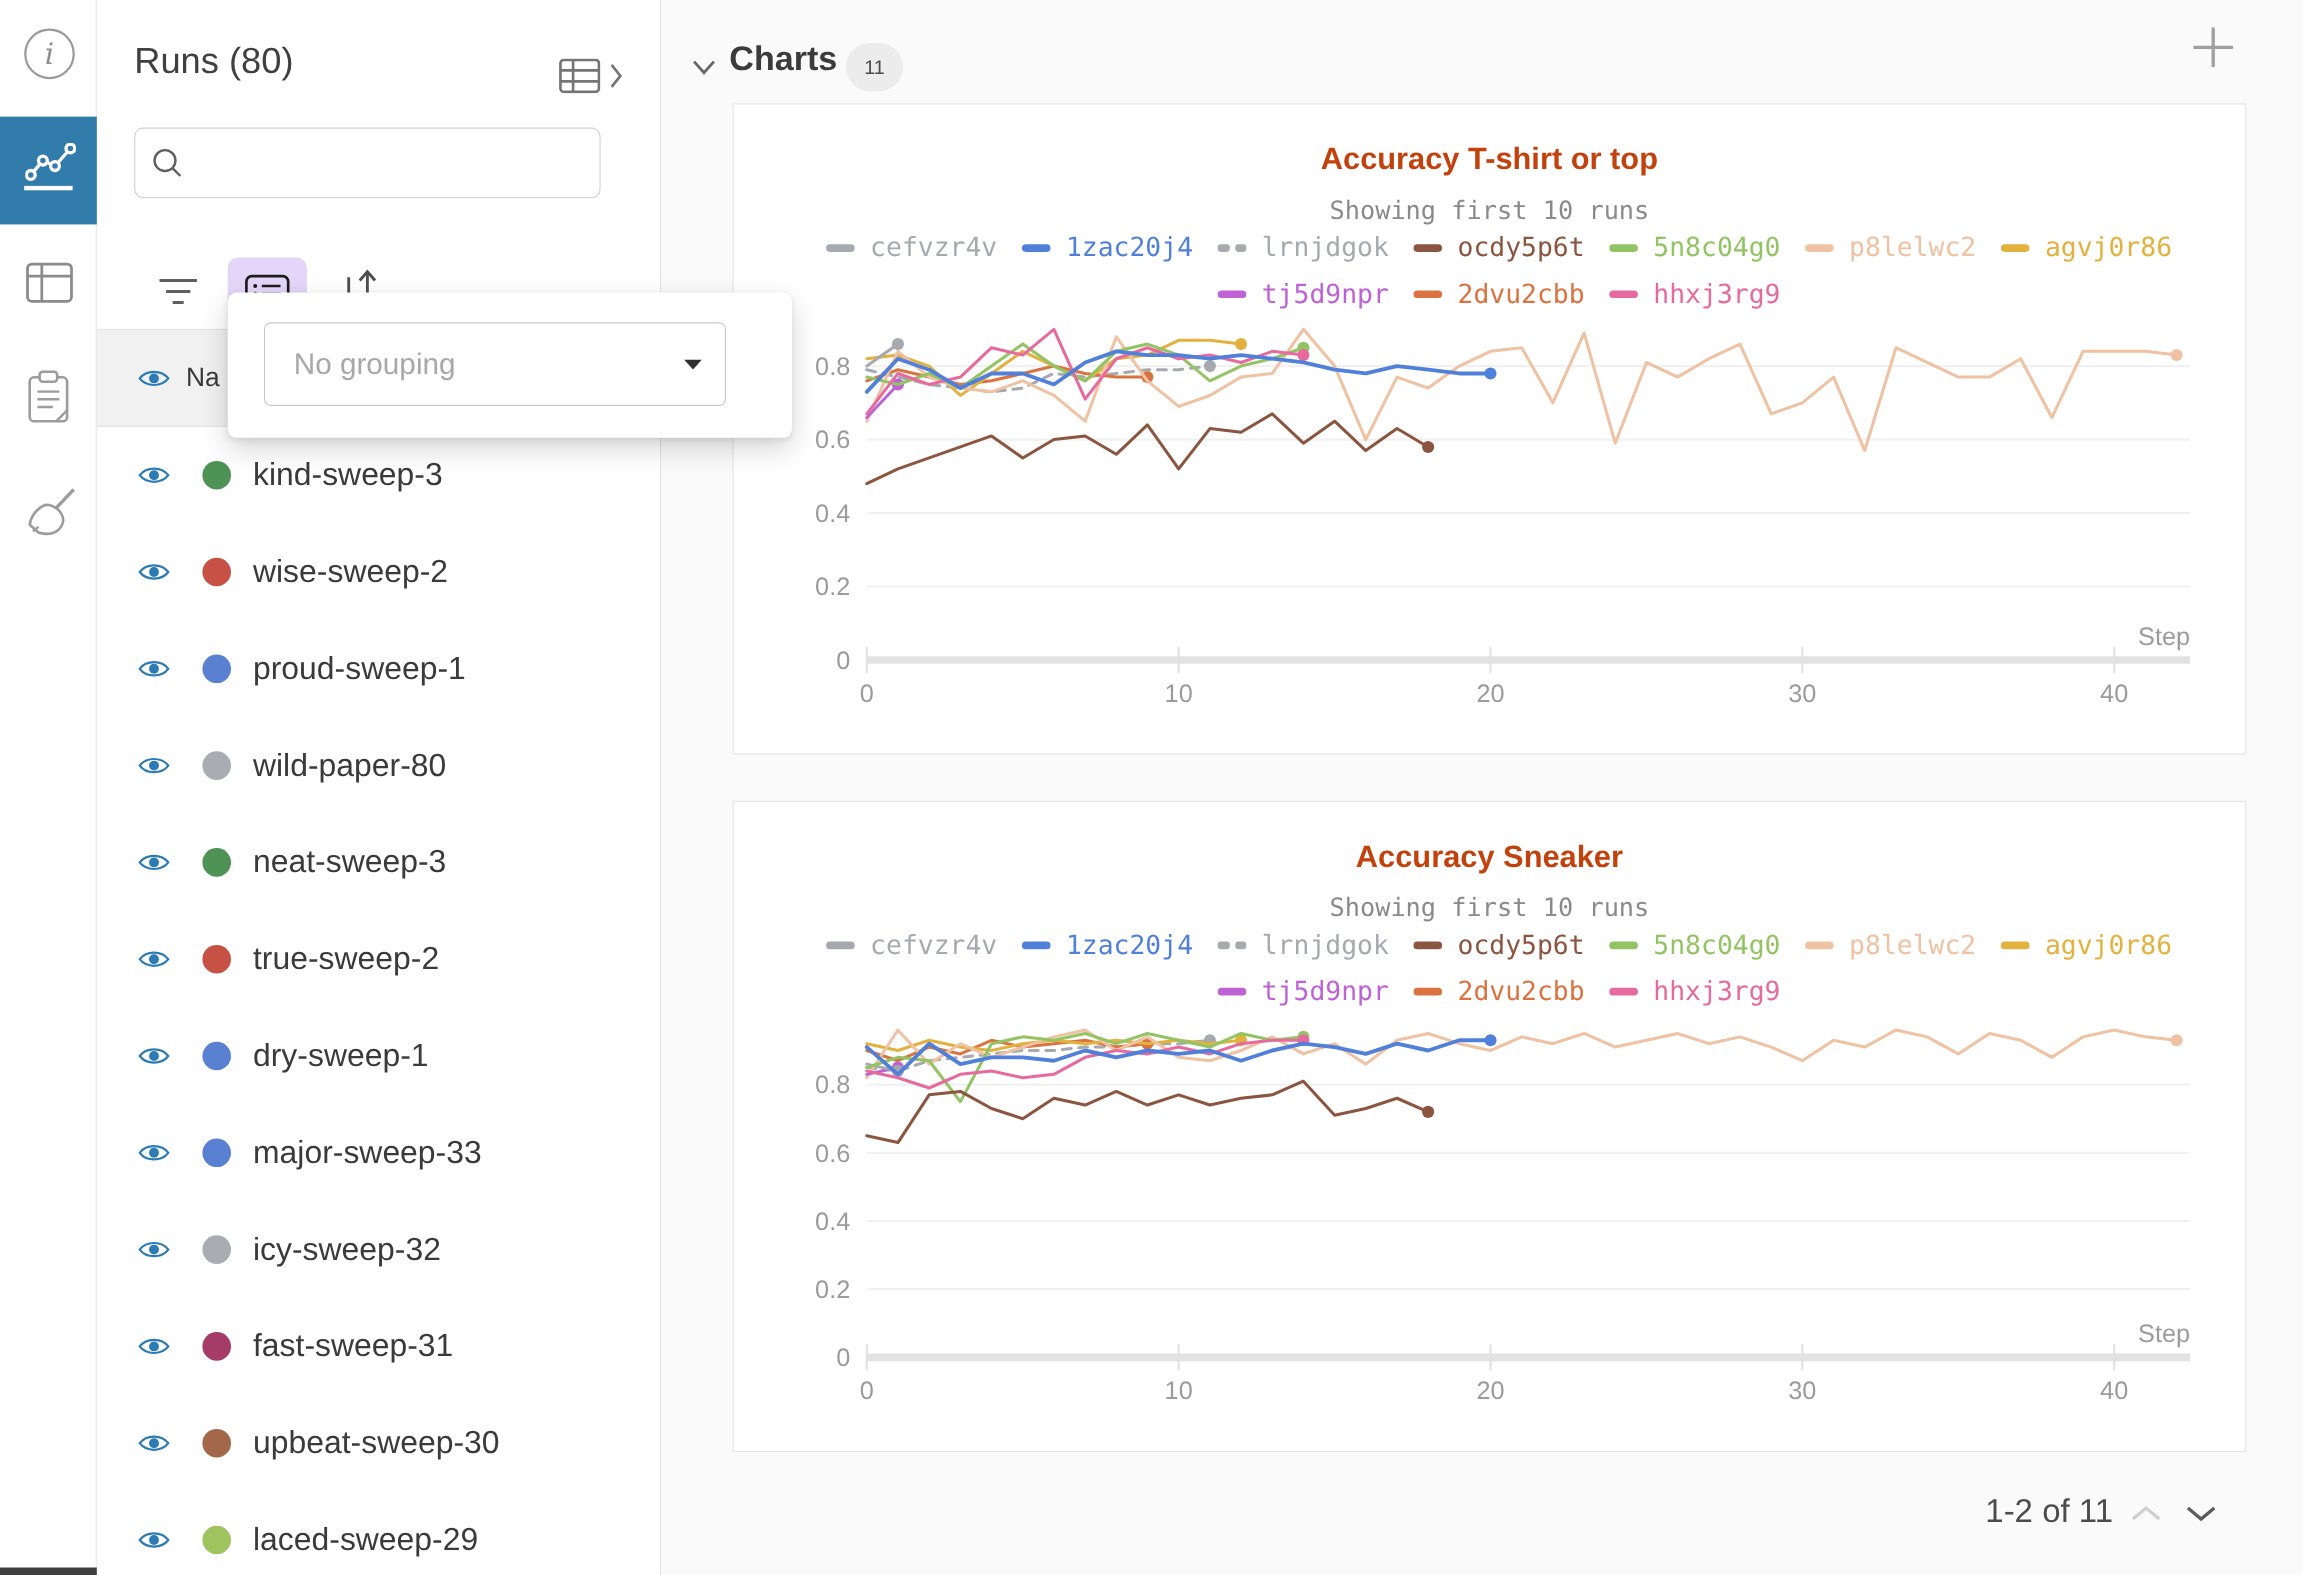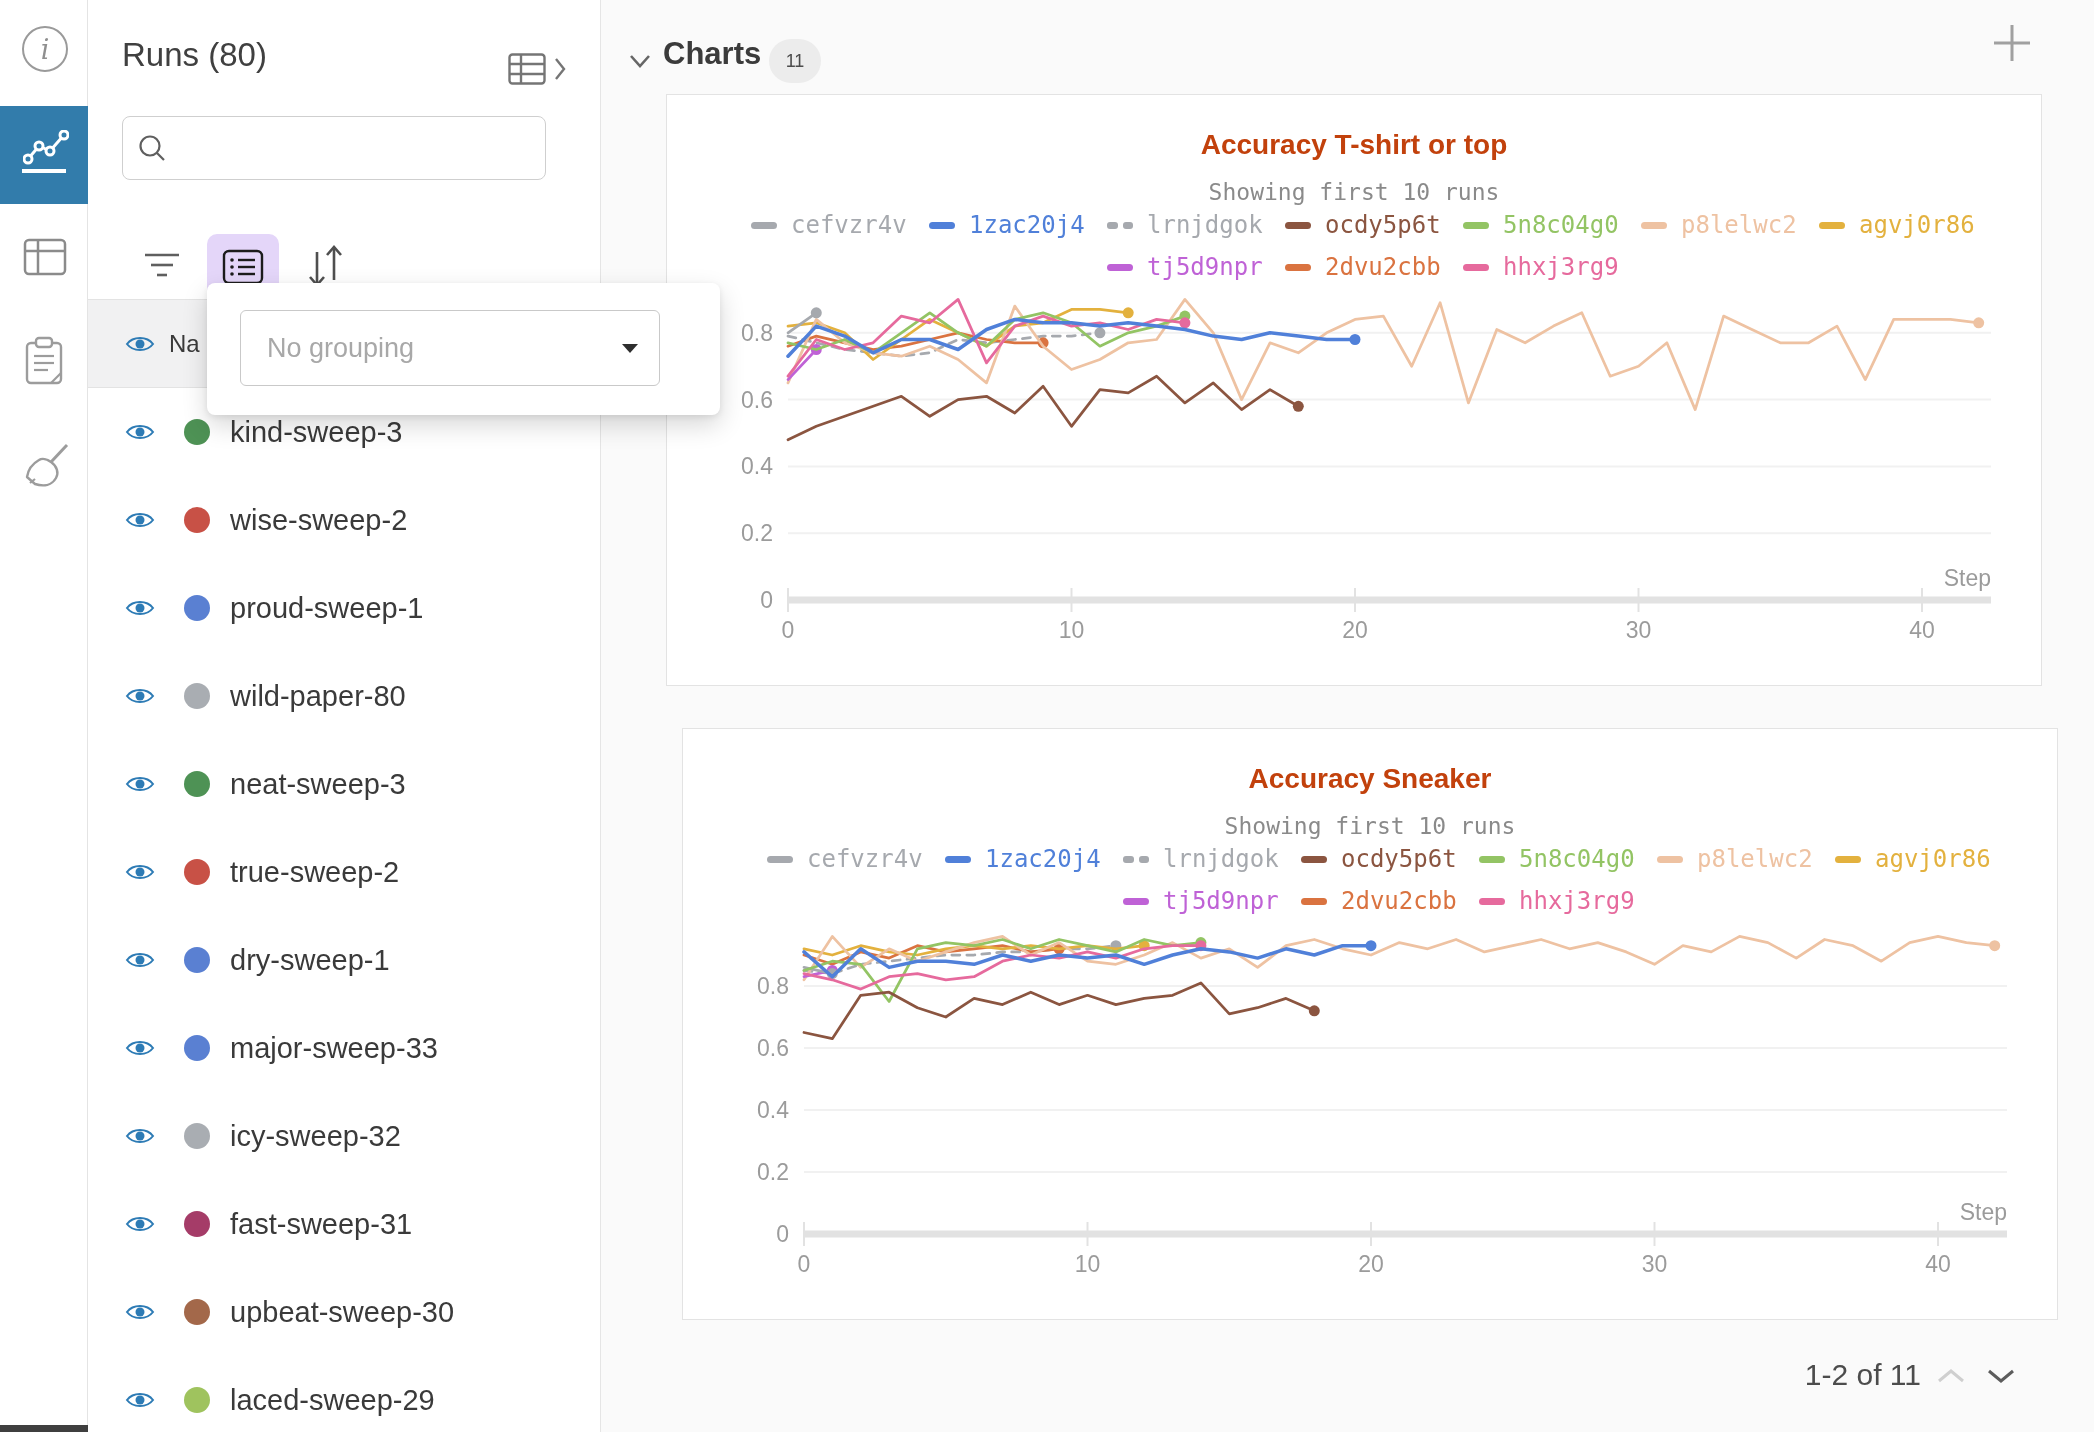--- a/index.html
+++ b/index.html
@@ -39,21 +39,21 @@
     background:#f1f1f2; border-top:1px solid #e3e3e3; border-bottom:1px solid #e3e3e3;
     display:flex; align-items:center; }
   .list-header-row .hdr-label { margin-left:14px; font-size:24px; color:#3a3a3a; }
   .runs-list { position:absolute; left:0; top:388px; width:513px; bottom:0; overflow:hidden; }
   .run-row { height:88px; display:flex; align-items:center; cursor:pointer; }
   .eye { margin-left:37px; width:30px; height:22px; flex:0 0 auto; display:block; }
   .dot { margin-left:29px; width:26px; height:26px; border-radius:50%; flex:0 0 auto; }
   .run-name { margin-left:20px; font-size:29px; color:#3a3a3a; white-space:nowrap; }
 
   
-  .popup { position:absolute; left:207px; top:283px; width:513px; height:132px;
+  .popup { position:absolute; left:207px; top:266px; width:513px; height:132px;
     background:#fff; border-radius:8px; box-shadow:0 10px 26px rgba(0,0,0,.16), 0 2px 6px rgba(0,0,0,.08);
     z-index:50; }
   .popup-select { position:absolute; left:33px; top:27px; width:420px; height:76px;
     border:1.5px solid #c9c9c9; border-radius:6px; background:#fff; cursor:pointer;
     display:flex; align-items:center; padding:0 20px 0 26px; }
   .popup-select .ph { flex:1; font-size:27px; color:#a8a8a8; }
 
   
   .charts-area { position:absolute; left:601px; top:0; width:1493px; height:1432px; background:#fafafa; }
   .charts-hdr-chevron { position:absolute; left:27px; top:52px; }
@@ -393,21 +393,21 @@
             <circle cx="517.9" cy="43.1" r="5.5" fill="#93c464"></circle>
             <polyline points="121.0,103.2 149.3,66.5 177.7,76.5 206.1,69.8 234.4,43.1 262.8,49.8 291.1,26.4 319.5,89.9 347.8,53.1 376.1,43.1 404.5,53.1 432.9,49.8 461.2,56.5 489.6,46.4 517.9,49.8" fill="none" stroke="#e66a9d" stroke-width="2.75" stroke-linejoin="round" stroke-linecap="round"></polyline>
             <circle cx="517.9" cy="49.8" r="5.5" fill="#e66a9d"></circle>
             <polyline points="121.0,166.7 149.3,153.3 177.7,143.3 206.1,133.3 234.4,123.3 262.8,143.3 291.1,126.6 319.5,123.3 347.8,140.0 376.1,113.2 404.5,153.3 432.9,116.6 461.2,119.9 489.6,103.2 517.9,129.9 546.3,109.9 574.6,136.6 603.0,116.6 631.3,133.3" fill="none" stroke="#8b5540" stroke-width="2.75" stroke-linejoin="round" stroke-linecap="round"></polyline>
             <circle cx="631.3" cy="133.3" r="5.5" fill="#8b5540"></circle>
             <polyline points="121.0,83.2 149.3,53.1 177.7,63.1 206.1,79.8 234.4,66.5 262.8,66.5 291.1,76.5 319.5,56.5 347.8,46.4 376.1,49.8 404.5,49.8 432.9,53.1 461.2,49.8 489.6,53.1 517.9,56.5 546.3,63.1 574.6,66.5 603.0,59.8 631.3,63.1 659.6,66.5 688.0,66.5" fill="none" stroke="#5080d9" stroke-width="3.5" stroke-linejoin="round" stroke-linecap="round"></polyline>
             <circle cx="688.0" cy="66.5" r="5.5" fill="#5080d9"></circle>
           </svg>
   </div>
 
-  <div class="chart-panel" style="top: 728px; margin-left: 16px;">
+  <div class="chart-panel" style="top: 728px;">
     <div class="chart-title">Accuracy Sneaker</div>
     <div class="chart-subtitle">Showing first 10 runs</div>
     <div class="legend legend-r1">
             <span class="legend-item">
               <span class="swatch" style="background: rgb(166, 169, 174);"></span>
               <span class="legend-label" style="color: rgb(166, 169, 174);">cefvzr4v</span>
             </span>
             <span class="legend-item">
               <span class="swatch" style="background: rgb(80, 128, 217);"></span>
               <span class="legend-label" style="color: rgb(80, 128, 217);">1zac20j4</span>

